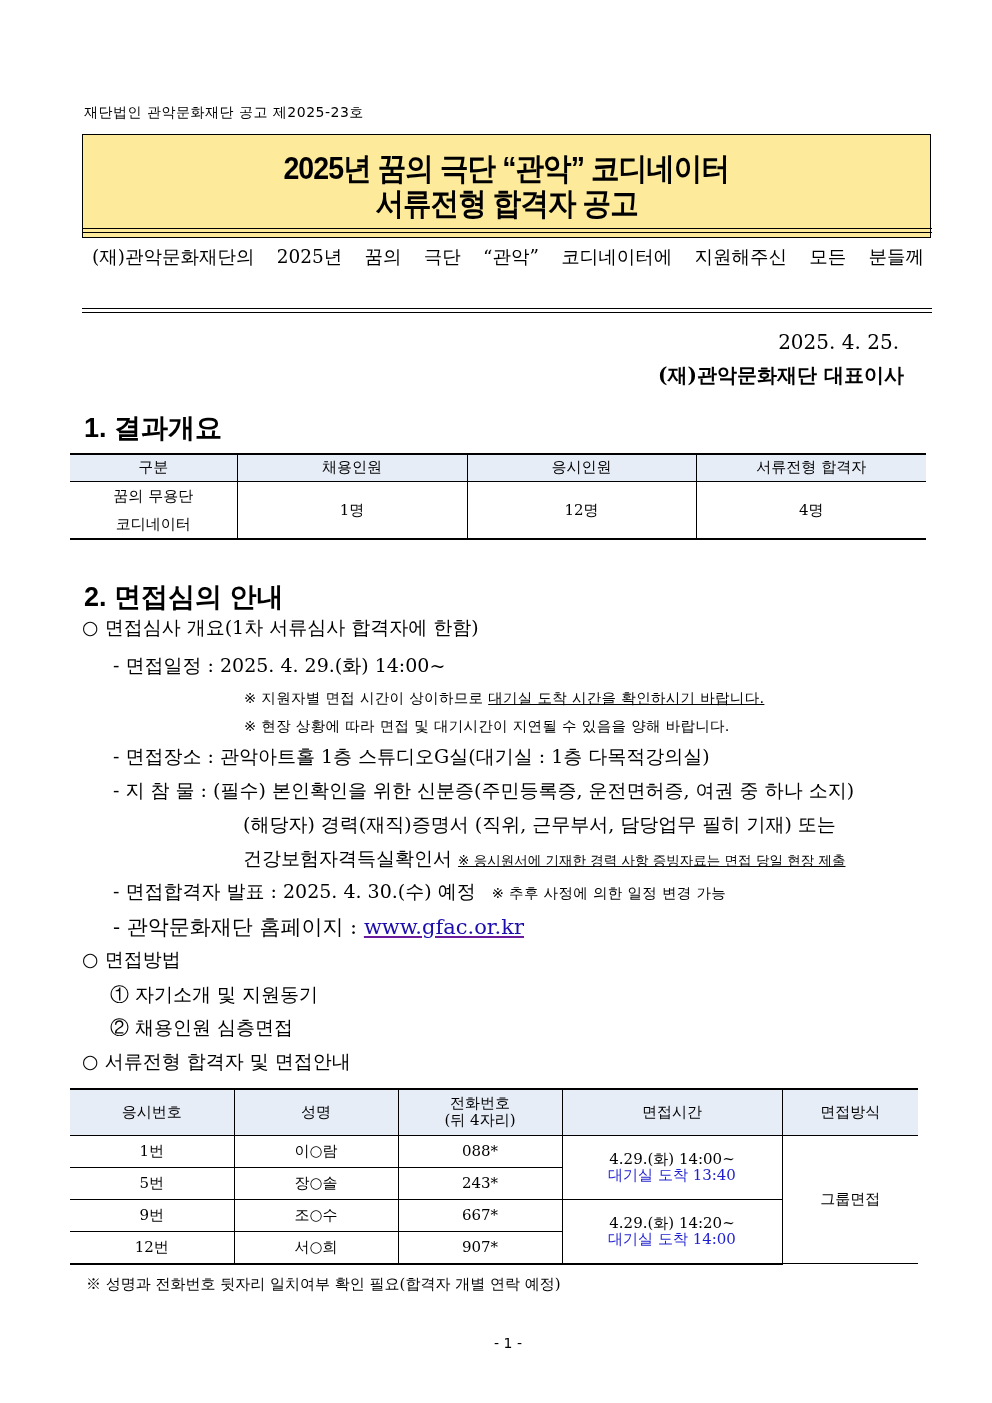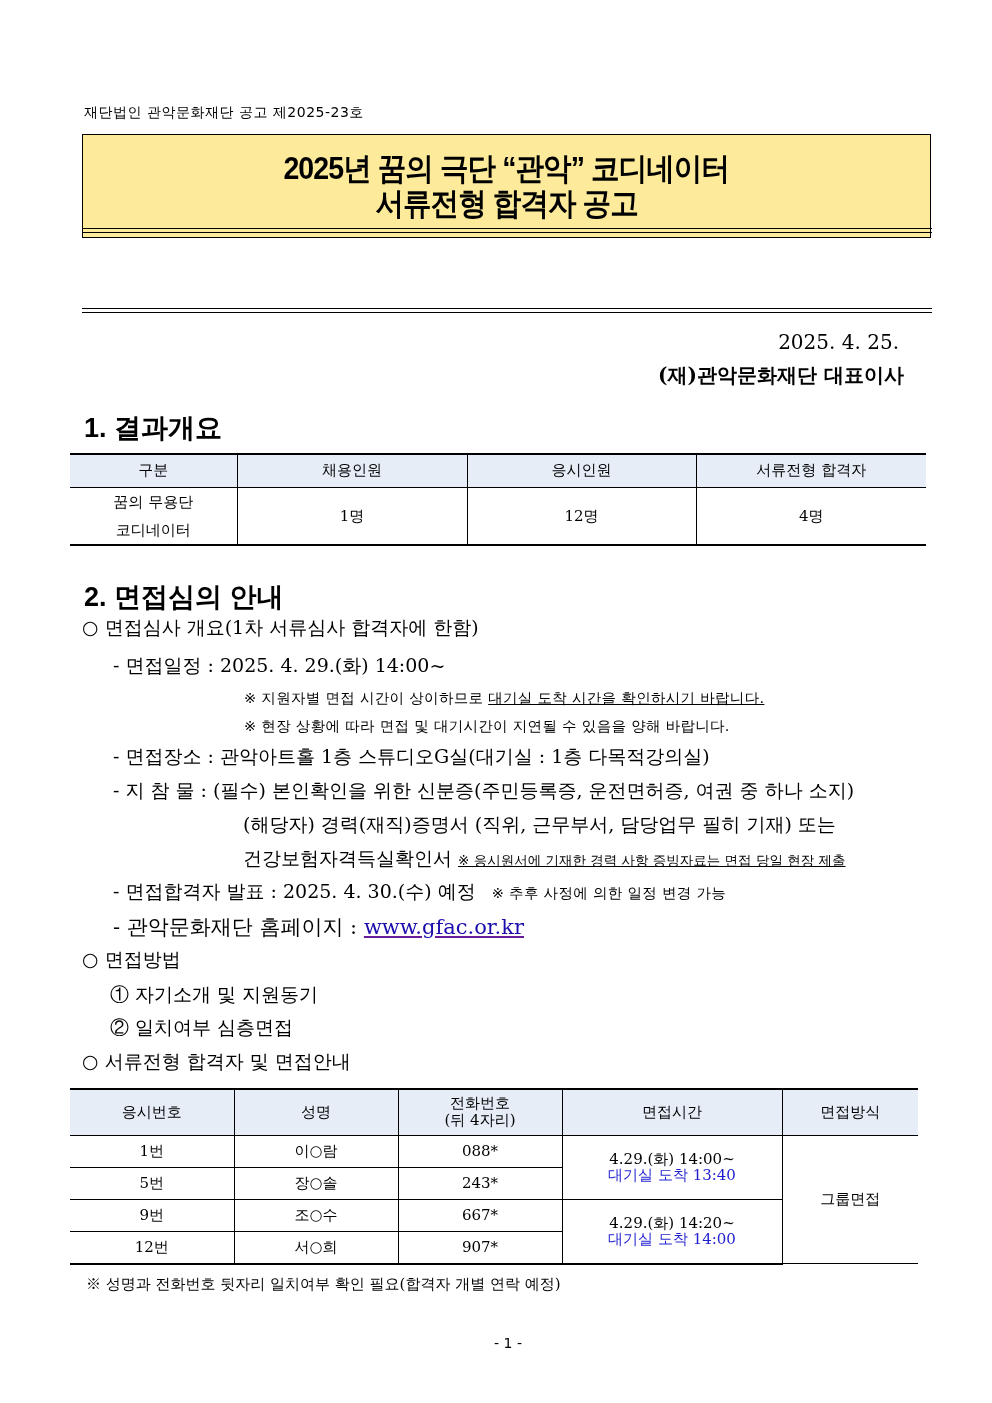--- a/index.html
+++ b/index.html
@@ -13,21 +13,21 @@
   .intro p { margin: 0; }
   .intro p.last { text-align-last: left; }
   .date { right: 93px; top: 330px; font-size: 20px; }
   .signer { right: 88px; top: 362px; font-size: 20px; font-weight: bold; }
   .h1 { left: 72px; top: 410px; font-family: "Liberation Sans", "DejaVu Sans", sans-serif; font-weight: bold; font-size: 27px; }
   table { border-collapse: collapse; position: absolute; }
   .t1 { left: 70px; top: 453px; width: 856px; }
   .t1 th, .t1 td, .t2 th, .t2 td { border-left: 1px solid #000; border-right: 1px solid #000; text-align: center; font-weight: normal; padding: 0; }
   .t1 th:first-child, .t1 td:first-child, .t2 th:first-child, .t2 td:first-child { border-left: none; }
   .t1 th:last-child, .t1 td:last-child, .t2 th:last-child, .t2 td:last-child { border-right: none; }
-  .t1 thead tr { background: #e6edf7; border-top: 2px solid #000; border-bottom: 1px solid #000; height: 33px; }
+  .t1 thead tr { background: #e6edf7; border-top: 2px solid #000; border-bottom: 1px solid #000; height: 27px; }
   .t1 th { font-size: 15px; }
   .t1 tbody tr { border-bottom: 2px solid #000; height: 57px; }
   .t1 td { font-size: 15px; line-height: 28px; }
   .line { position: absolute; white-space: nowrap; }
   .b { font-weight: normal; }
   .note { font-family: "DejaVu Sans", sans-serif; font-size: 14.5px; letter-spacing: 0.3px; }
   .u { text-decoration: underline; }
   .link { color: #1a0dab; text-decoration: underline; text-decoration-color: #6a1b9a; }
   .t2 { left: 70px; top: 1088px; width: 848px; }
   .t2 thead tr { background: #e6edf7; border-top: 2px solid #000; border-bottom: 1px solid #000; height: 46px; }
@@ -44,20 +44,21 @@
 
 <div class="abs notice-no">재단법인 관악문화재단 공고 제2025-23호</div>
 
 <div class="abs title-box">
   <div class="title-line">2025년 꿈의 극단 “관악” 코디네이터</div>
   <div class="title-line">서류전형 합격자 공고</div>
 </div>
 
 <div class="abs dbl" style="top:228px;"></div>
 <div class="abs intro">
+  <p>(재)관악문화재단의 2025년 꿈의 극단 “관악” 코디네이터에 지원해주신 모든 분들께</p>
 </div>
 <div class="abs dbl" style="top:308px;"></div>
 
 <div class="abs date">2025. 4. 25.</div>
 <div class="abs signer">(재)관악문화재단 대표이사</div>
 
 <div class="abs h1">1. 결과개요</div>
 
 <table class="t1">
   <colgroup>
@@ -127,21 +128,21 @@
 <div class="line" style="left:113px; top:913px; font-size:21px;">
   <span class="b">- 관악문화재단 홈페이지 :</span>
   <span class="link">www.gfac.or.kr</span>
 </div>
 
 <div class="line" style="left:82px; top:947px; font-size:19px;">
   <span>○</span>
   <span>면접방법</span>
 </div>
 <div class="line" style="left:110px; top:982px; font-size:19px;">① 자기소개 및 지원동기</div>
-<div class="line" style="left:110px; top:1015px; font-size:19px;">② 일치여부 심층면접</div>
+<div class="line" style="left:110px; top:1015px; font-size:19px;">② 채용인원 심층면접</div>
 
 <div class="line" style="left:82px; top:1049px; font-size:19px;">
   <span>○</span>
   <span>서류전형 합격자 및 면접안내</span>
 </div>
 
 <table class="t2">
   <colgroup>
       <col style="width:164px">
       <col style="width:164px">

